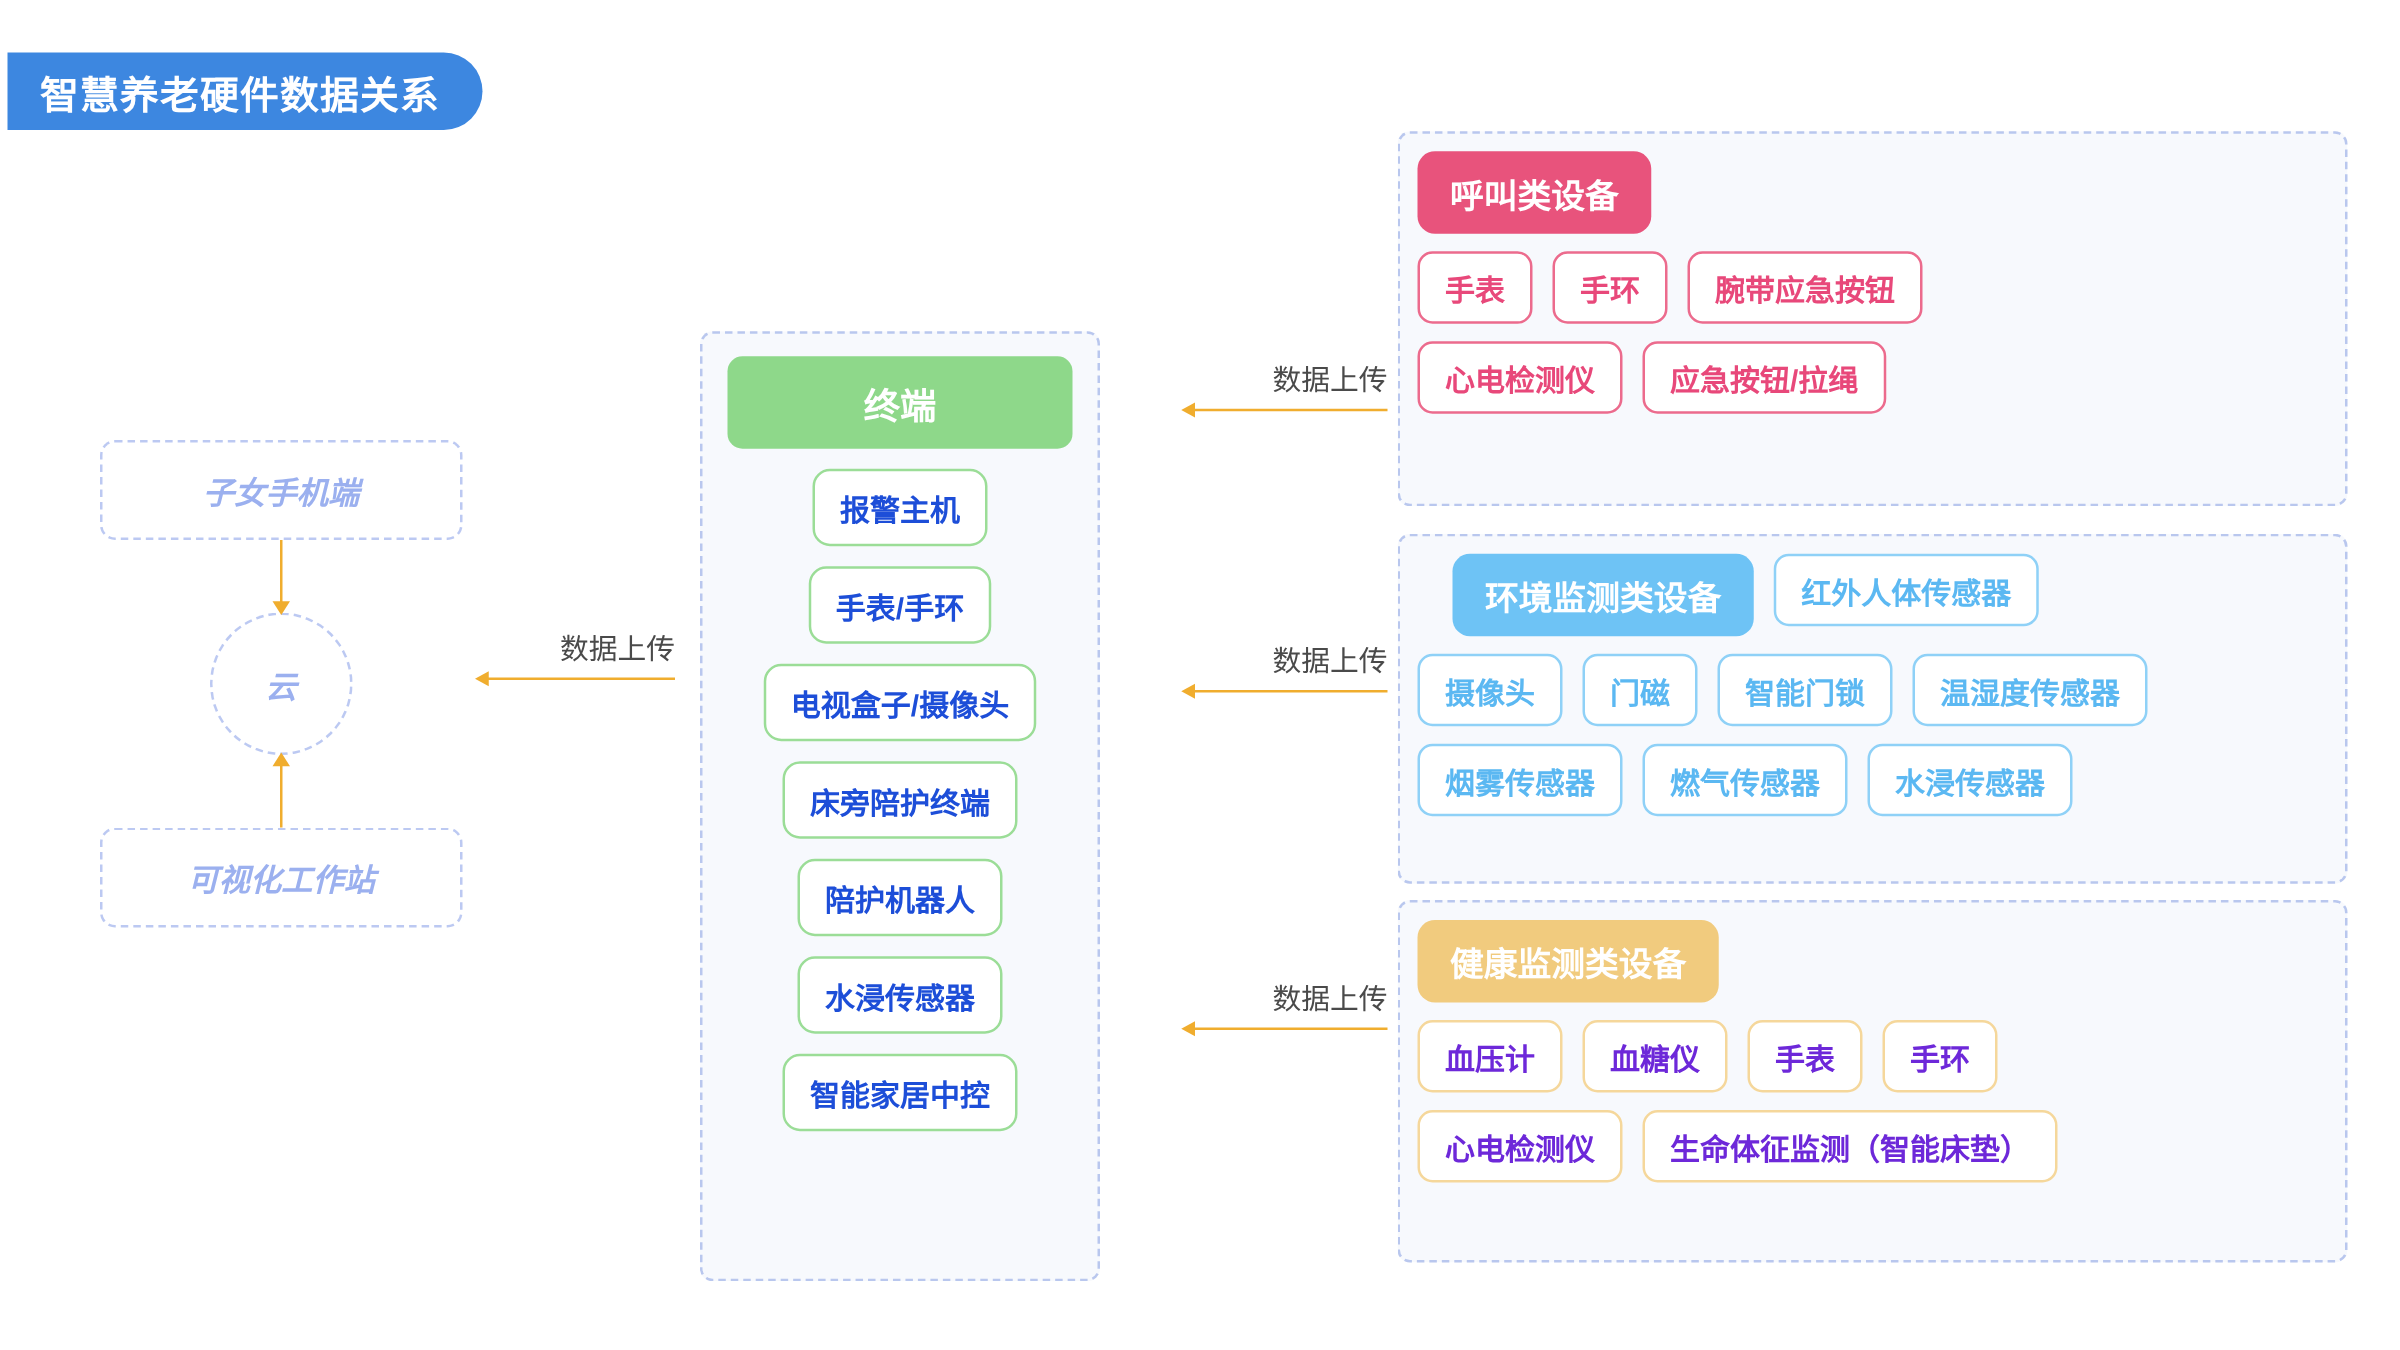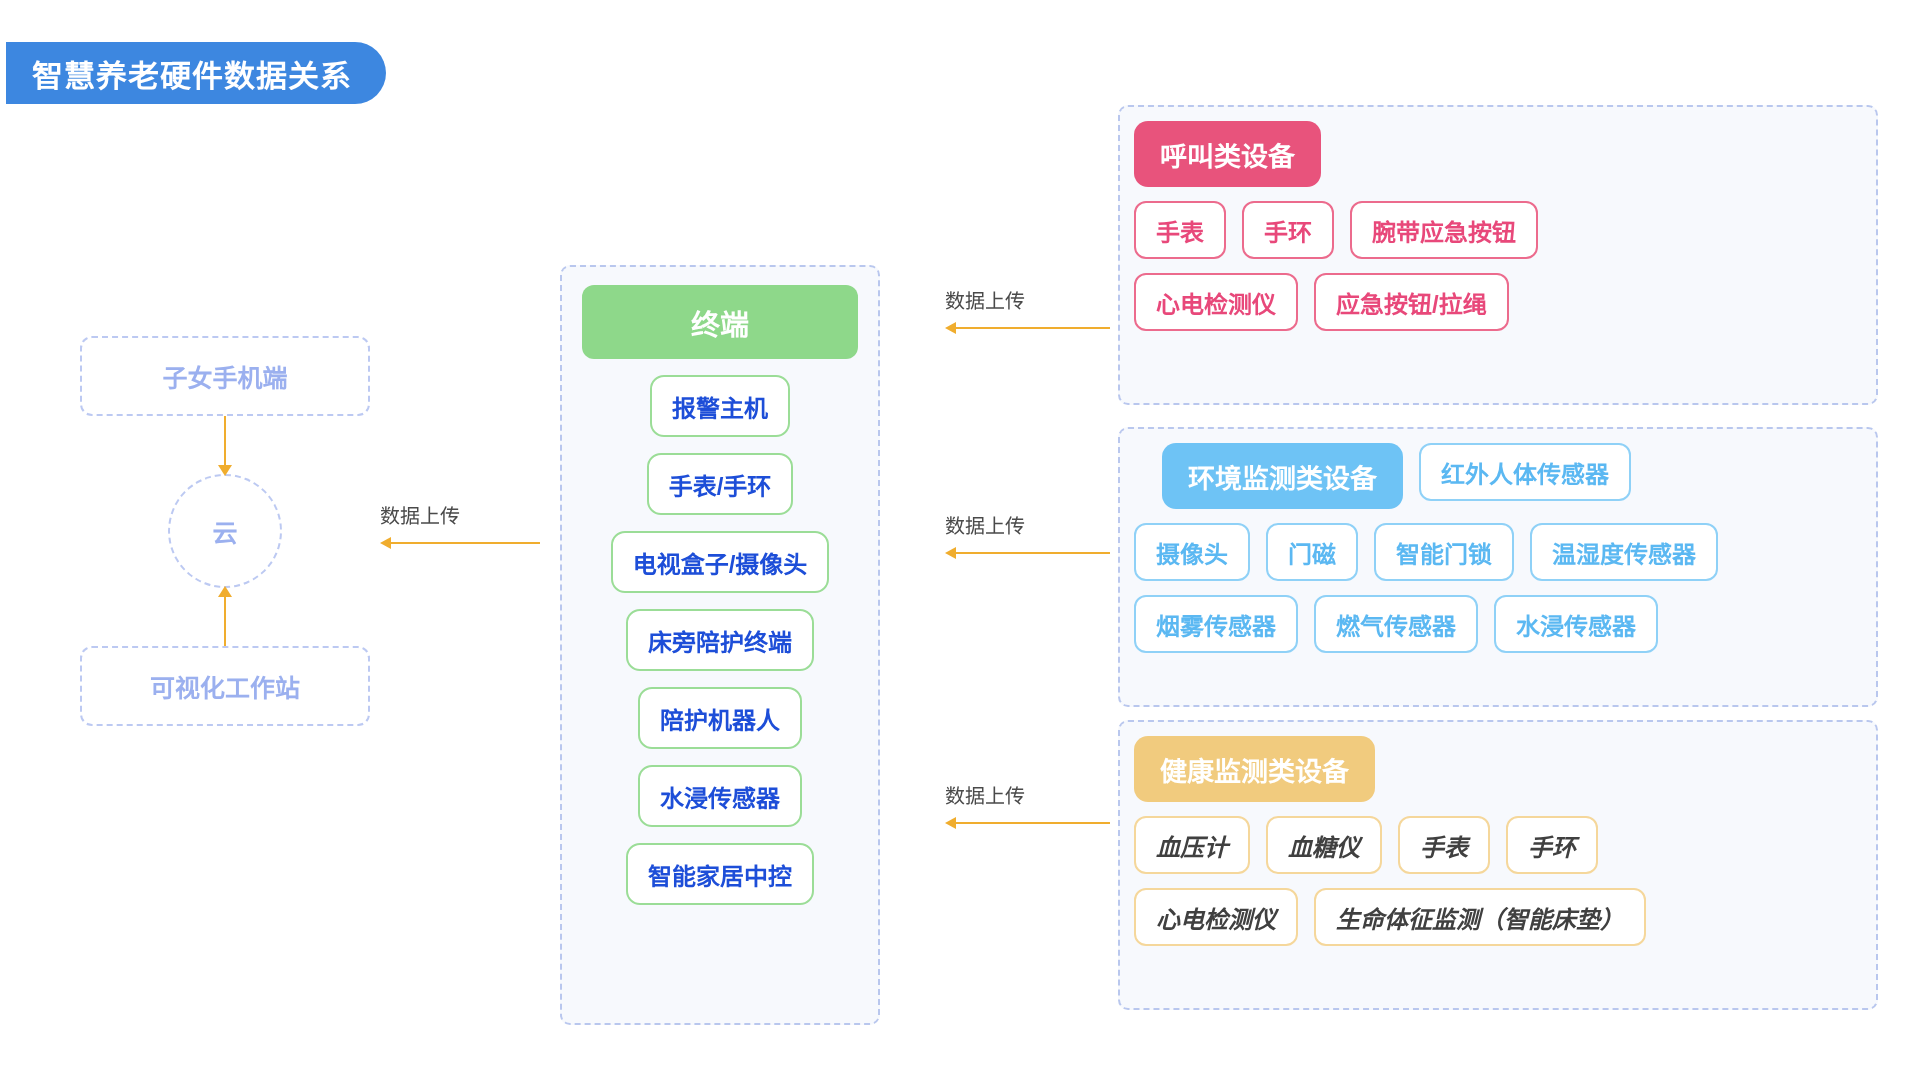--- a/index.html
+++ b/index.html
@@ -35,22 +35,23 @@
     font-size: 31px;
     font-weight: bold;
     letter-spacing: 1px;
     white-space: nowrap;
   }
 
   
   .left-col {
     position: absolute;
     left: 80px;
-    top: 336px;
+    top: 352px;
     width: 290px;
+    font-style: italic;
   }
 
   .dashed-box {
     width: 290px;
     height: 80px;
     border: 2px dashed #bcc9f2;
     border-radius: 12px;
     display: flex;
     align-items: center;
     justify-content: center;
@@ -111,23 +112,23 @@
   
   .h-arrow {
     position: absolute;
     height: 56px;
   }
   .h-arrow .label {
     position: absolute;
     left: 0;
     top: 0;
     width: 100%;
-    text-align: left;
+    text-align: right;
     color: #4a4a4a;
-    font-size: 20px;
+    font-size: 23px;
     white-space: nowrap;
   }
   .h-arrow .shaft {
     position: absolute;
     left: 8px;
     bottom: 12px;
     height: 2px;
     right: 0;
     background: #f0ad2e;
   }
@@ -230,21 +231,21 @@
   #env-panel .group-header { background: #6ec3f5; border-radius: 14px; margin-left: 28px; }
   #env-panel .chip { border-color: #8fd1f7; color: #5bb8f2; }
 
   #health-panel {
     left: 1118px;
     top: 720px;
     width: 760px;
     height: 290px;
   }
   #health-panel .group-header { background: #f1cb7e; border-radius: 14px; }
-  #health-panel .chip { border-color: #f5d79b; color: #404040; font-style: italic; }
+  #health-panel .chip { border-color: #f5d79b; color: #6d28d9; }
 
   .panel-body {
     display: flex;
     flex-direction: column;
     gap: 14px;
   }
 </style>
 </head>
 <body>
 

